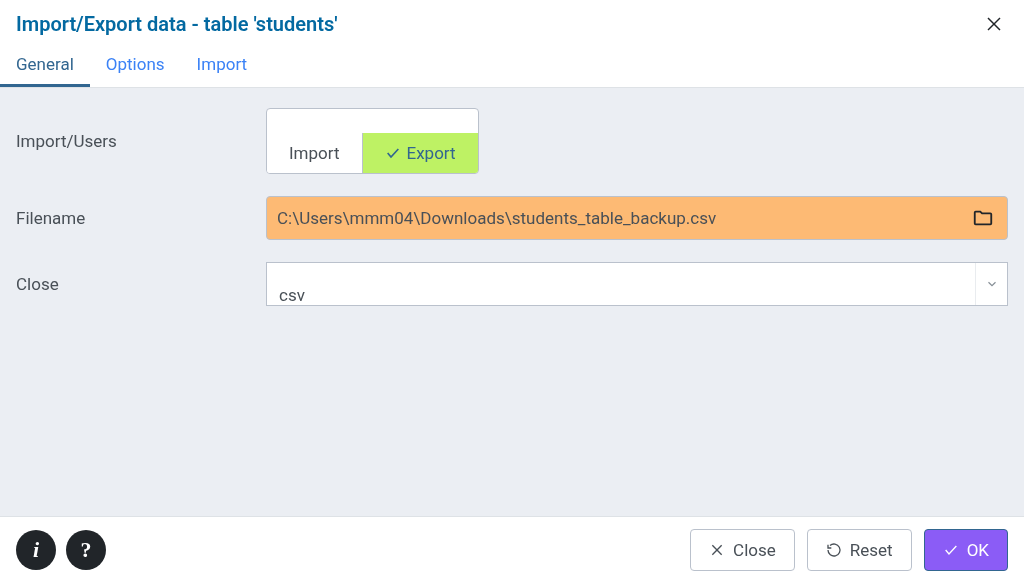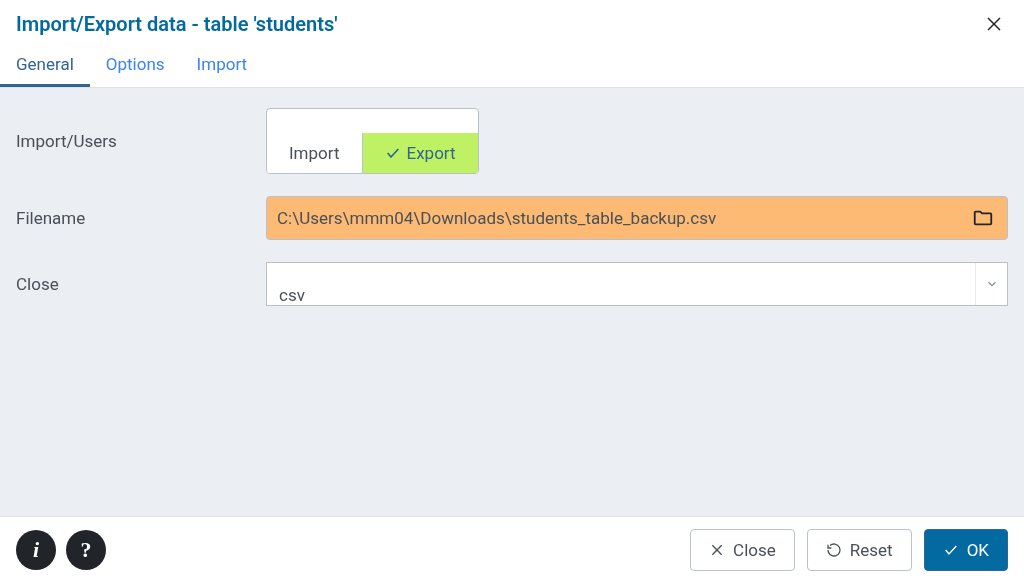--- a/index.html
+++ b/index.html
@@ -28,21 +28,21 @@
     .select-text { flex:1; font-size:17px; color:#495057; padding:0 12px; }
     .select-text.placeholder { color:#868e96; }
     .select-arrow { width:32px; height:100%; border-left:1px solid #e9ecef; display:flex; align-items:center; justify-content:center; cursor:pointer; }
     .select-arrow svg { width:14px; height:14px; stroke:#868e96; stroke-width:2; fill:none; }
     .footer { display:flex; align-items:center; justify-content:space-between; padding:12px 16px; border-top:1px solid #dee2e6; background:#fff; }
     .footer-left { display:flex; gap:10px; }
     .round-btn { width:40px; height:40px; border-radius:50%; background:#212529; color:#fff; display:flex; align-items:center; justify-content:center; cursor:pointer; font-size:22px; font-weight:700; font-family:Georgia,serif; }
     .footer-right { display:flex; gap:12px; }
     .btn { display:inline-flex; align-items:center; gap:8px; padding:10px 18px; border:1px solid #bac1cc; border-radius:4px; font-size:17px; background:#fff; cursor:pointer; color:#495057; }
     .btn svg { width:16px; height:16px; stroke:currentColor; stroke-width:2; fill:none; }
-    .btn-primary { background:#0369a1; color:#fff; border-color:#326690; }
+    .btn-primary { background:#8b5cf6; color:#fff; border-color:#326690; }
     .btn-primary svg { stroke:#fff; }
   </style>
 </head>
 <body>
 
 <div class="header">
   <div class="title">Import/Export data - table 'students'</div>
   <div class="close-x">
     <svg viewBox="0 0 24 24">
         <line x1="4" y1="4" x2="20" y2="20"></line>

